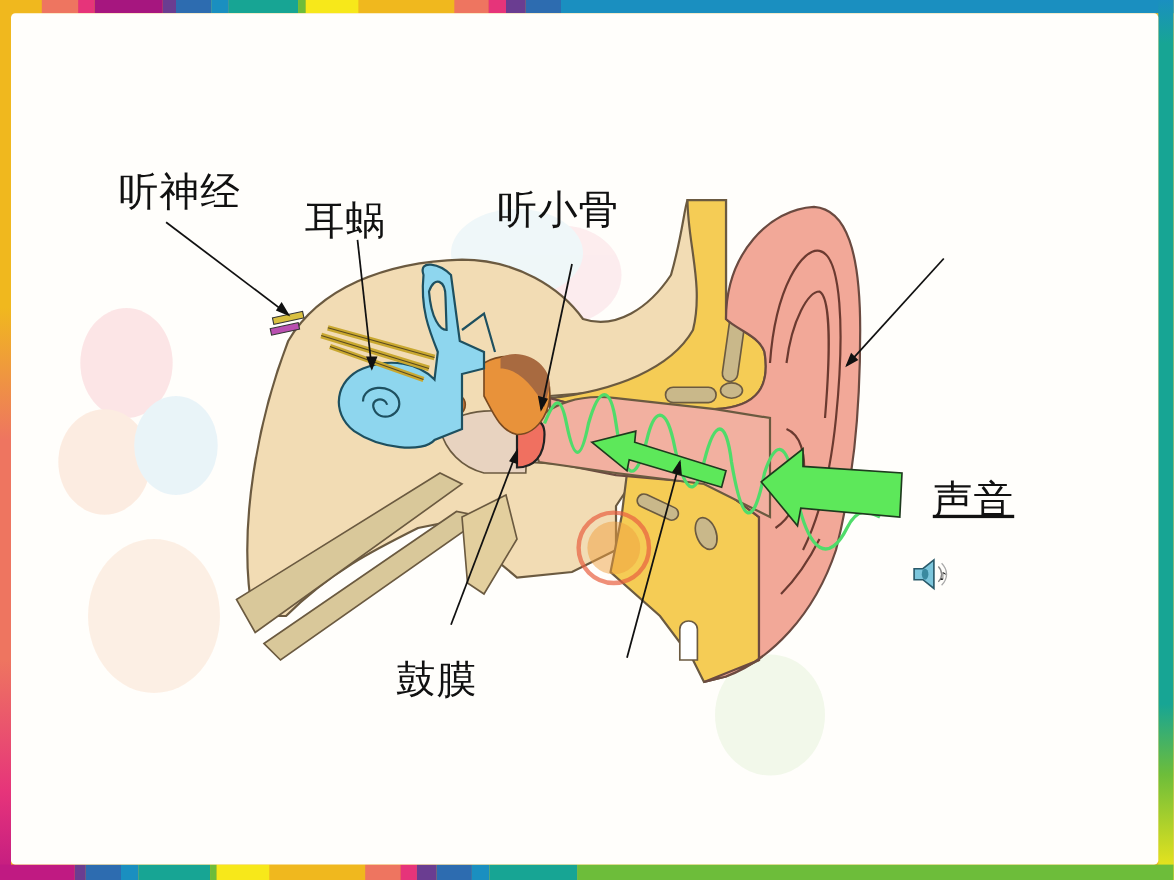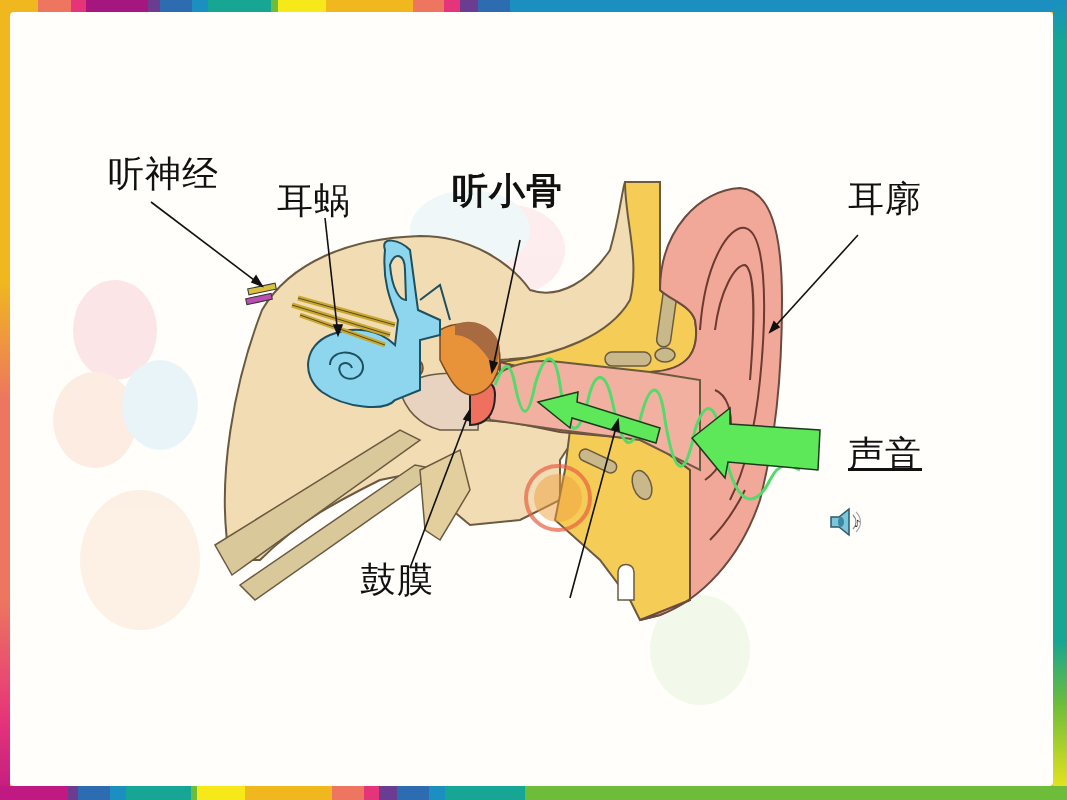--- a/index.html
+++ b/index.html
@@ -137,24 +137,23 @@
         <line x1="570" y1="598" x2="618" y2="420"></line>
         <polygon points="618,420 619,431 612,429"></polygon>
       </g>
 
       <circle cx="558" cy="498" r="32" fill="none" stroke="#e86040" stroke-width="4" opacity="0.7"></circle>
       <circle cx="558" cy="498" r="24" fill="#f0a040" opacity="0.5"></circle>
     </svg>
 
     <div class="label" style="left:98px;top:138px;">听神经</div>
     <div class="label" style="left:267px;top:165px;">耳蜗</div>
-    <div class="label" style="left:442px;top:155px;font-weight:bold;">听小骨</div>
-    <div class="label" style="left:838px;top:163px;">耳廓</div>
+    <div class="label" style="left:442px;top:155px;">听小骨</div>
     <div class="label" style="left:838px;top:418px;text-decoration:underline;">声音</div>
-    <div class="label" style="left:350px;top:544px;text-align:center;">鼓膜</div>
+    <div class="label" style="left:350px;top:582px;text-align:center;">鼓膜</div>
 
     <svg class="speaker" viewBox="0 0 40 34" style="left:817px;top:493px;">
       <path d="M4,12 L12,12 L22,4 L22,30 L12,22 L4,22 Z" fill="#7cc6dc" stroke="#2a5a6a" stroke-width="1.5"></path>
       <ellipse cx="14" cy="17" rx="3" ry="5" fill="#3a8aa0"></ellipse>
       <path d="M26,10 C30,14 30,20 26,24" fill="none" stroke="#888" stroke-width="1.2"></path>
       <path d="M29,7 C35,13 35,21 29,27" fill="none" stroke="#aaa" stroke-width="1.2"></path>
       <text x="27" y="22" font-size="10" fill="#222" font-family="DejaVu Sans, sans-serif">♪</text>
     </svg>
   </div>
 </div>

